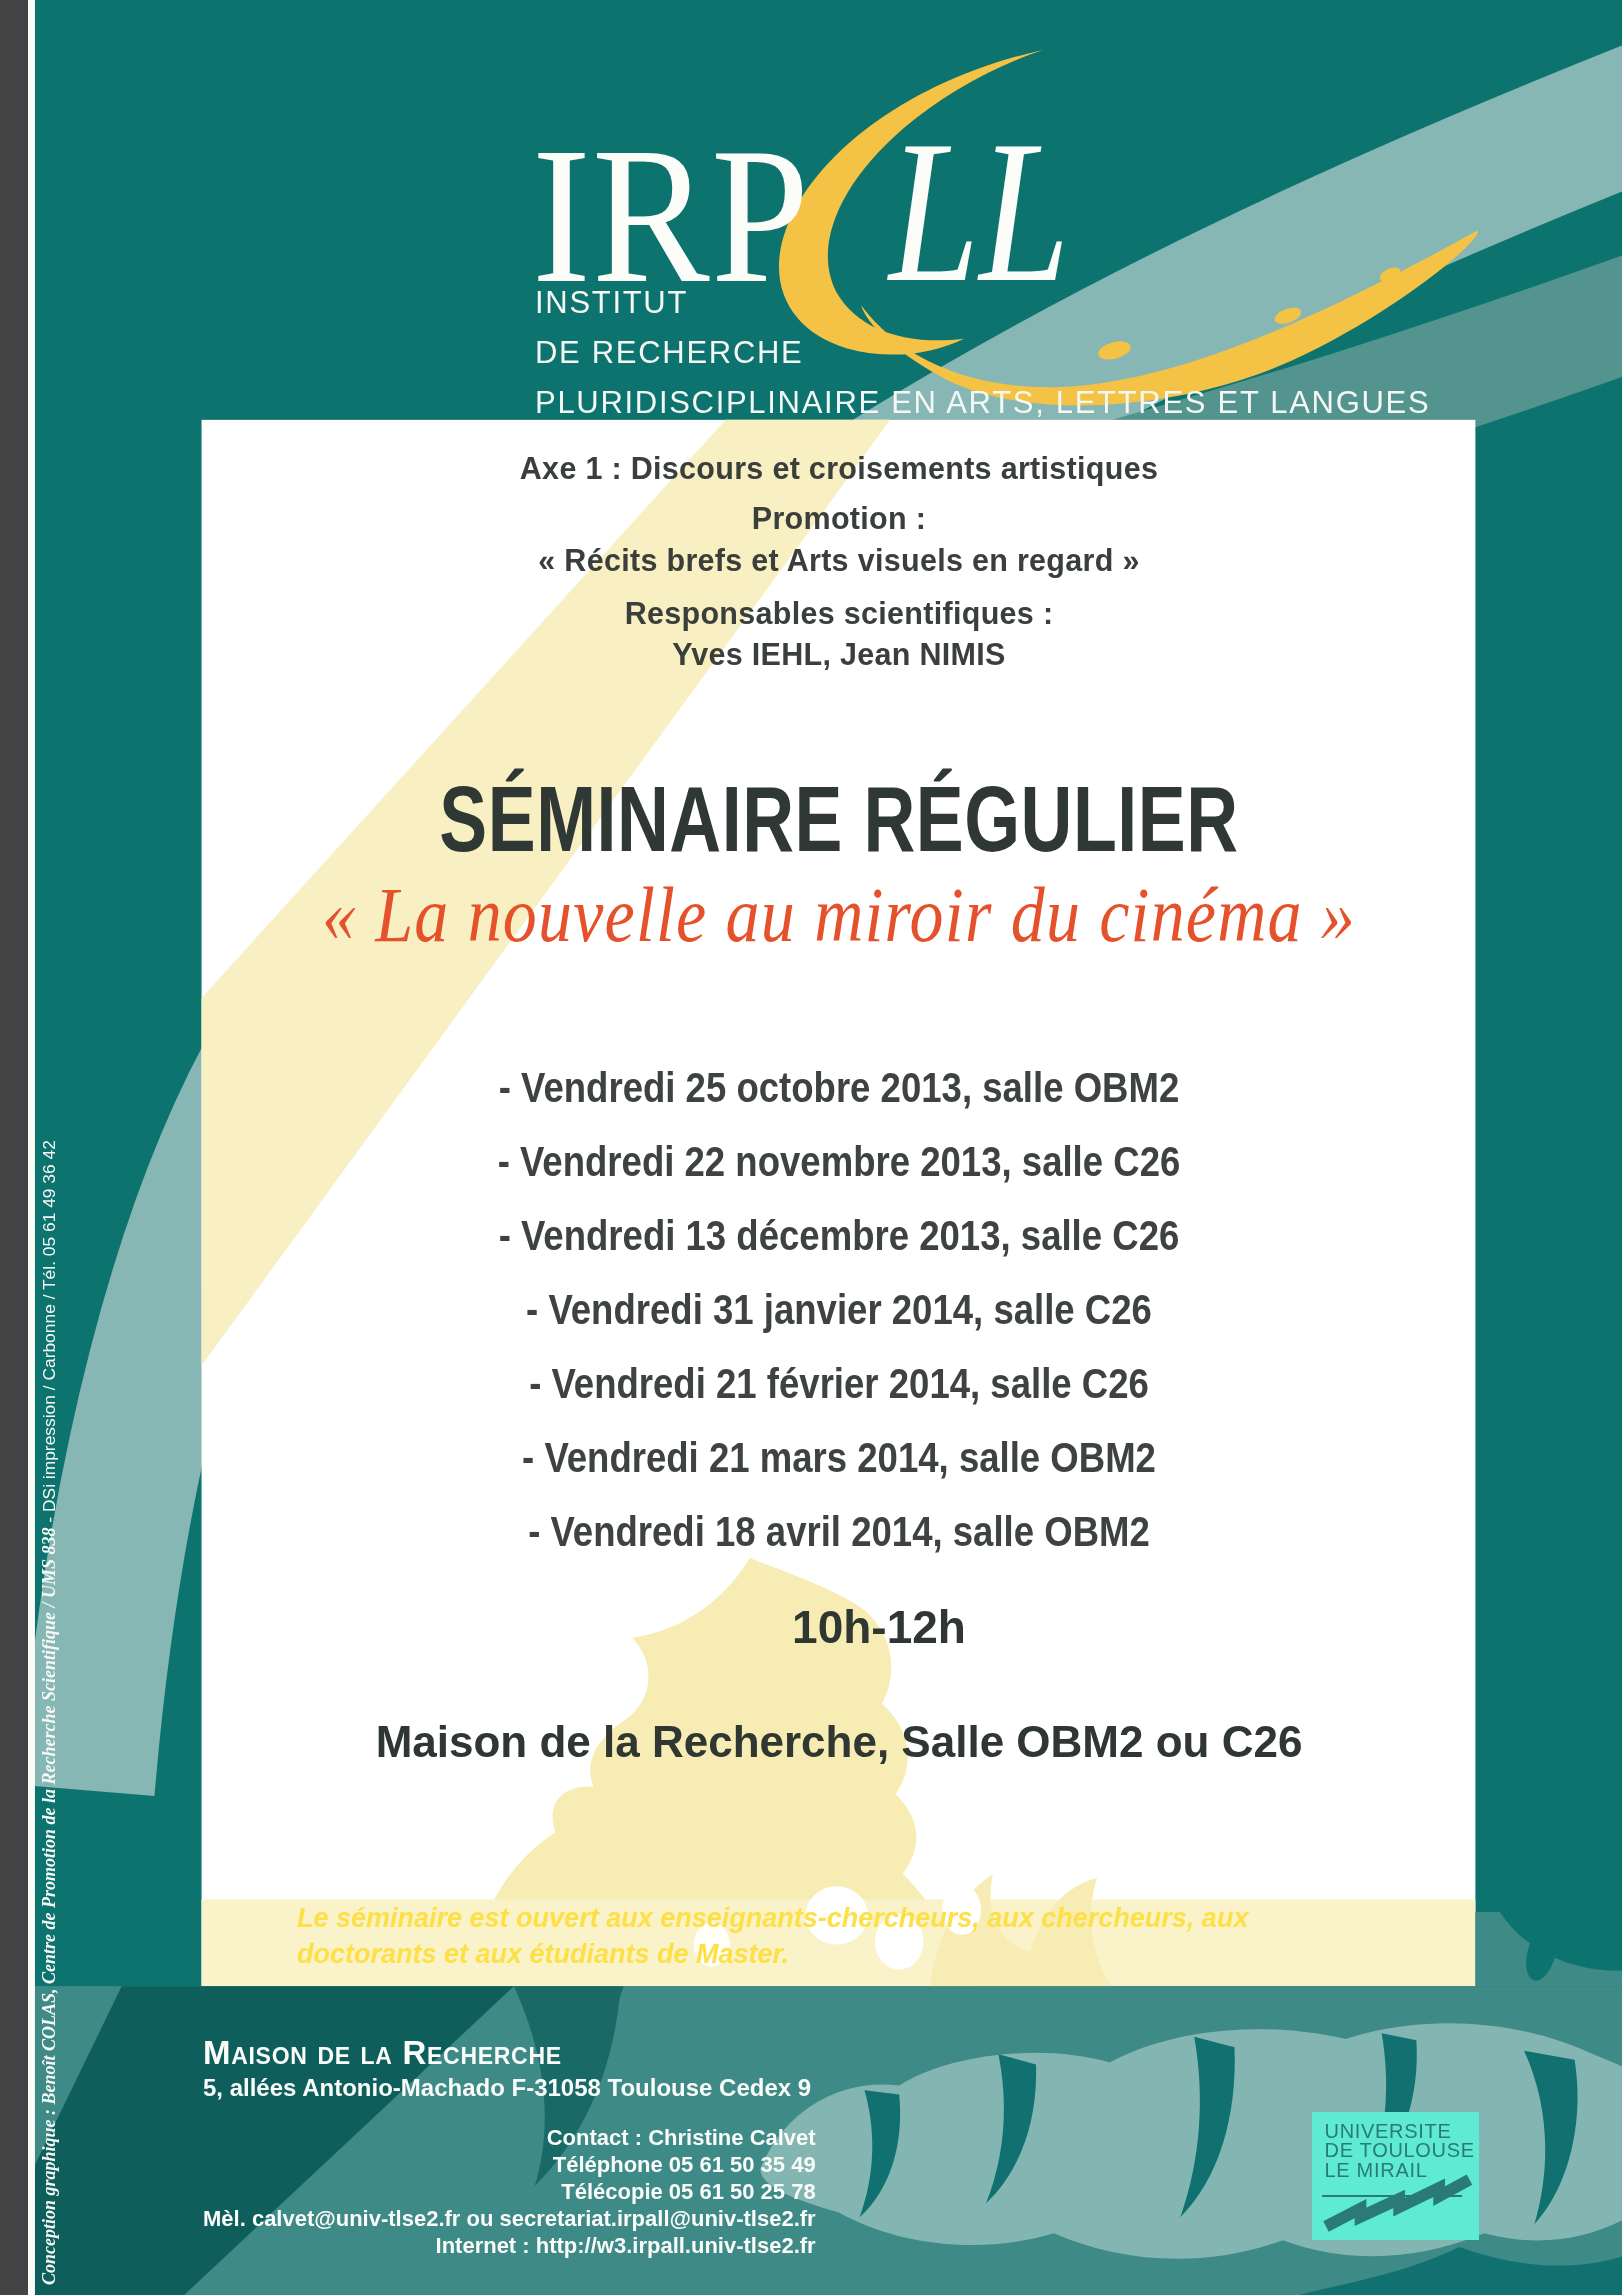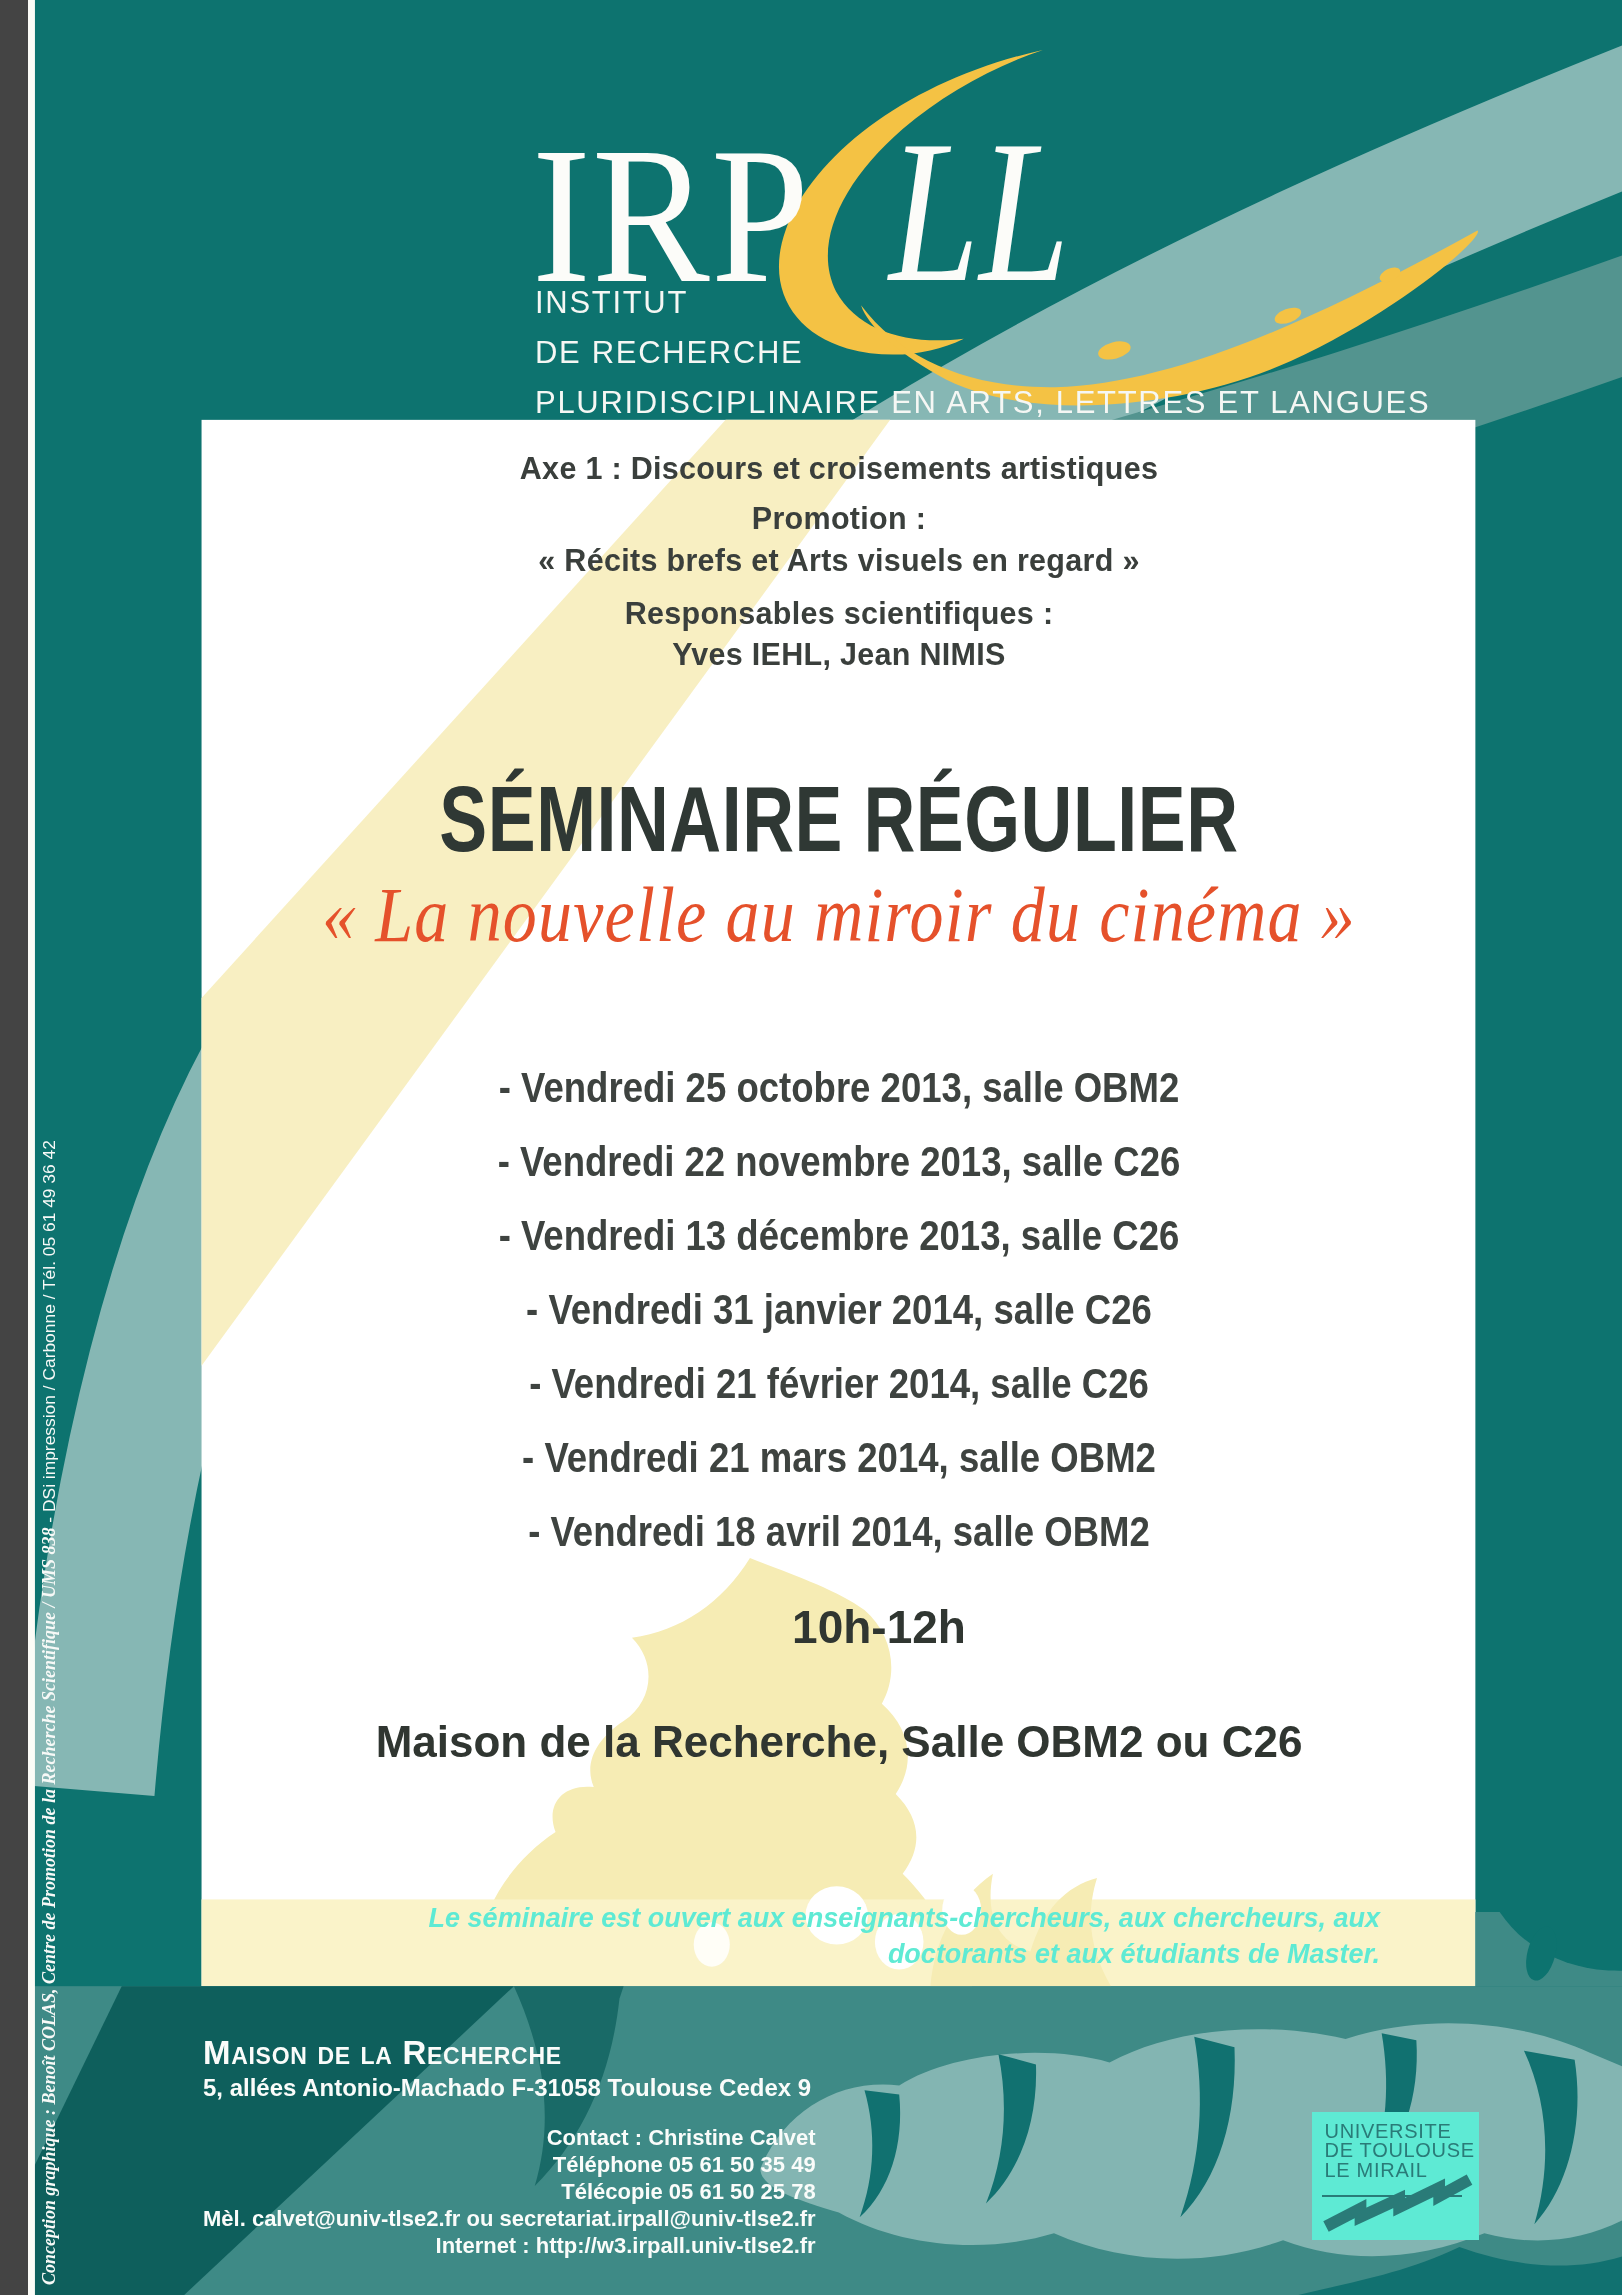--- a/index.html
+++ b/index.html
@@ -47,22 +47,22 @@
     transform:translateX(-50%) scaleX(.86);
   }
   .sessions { top:630px; transform:scaleX(.85); transform-origin:center top; }
   .sessions div {
     font-size:43px; line-height:74px; font-weight:bold; color:#3E4340;
     white-space:nowrap;
   }
   .time  { top:1180px; font-size:46px; font-weight:bold; color:#303631;padding-left:40px; }
   .venue { top:1297px; font-size:44px; font-weight:bold; color:#303631; }
   .note {
-    top:1480px; left:95px; width:1083px; text-align:right;
-    font-size:27px; line-height:36px; font-weight:bold; font-style:italic; color:#5eead4;
+    top:1480px; left:95px; width:1083px; text-align:left;
+    font-size:27px; line-height:36px; font-weight:bold; font-style:italic; color:#fde047;
   }
 
   
   .f-org {
     left:175px; top:2034px; font-size:33px; font-weight:bold;
     font-variant:small-caps; letter-spacing:0.7px; color:#FAFCFA;
   }
   .f-address { left:175px; top:2074px; font-size:24px; font-weight:bold; color:#FAFCFA; }
   .f-contact { left:175px; top:2124px; color:#FAFCFA;text-align:right; }
   .f-contact div { font-size:22px; line-height:27px; font-weight:bold; white-space:nowrap; }

